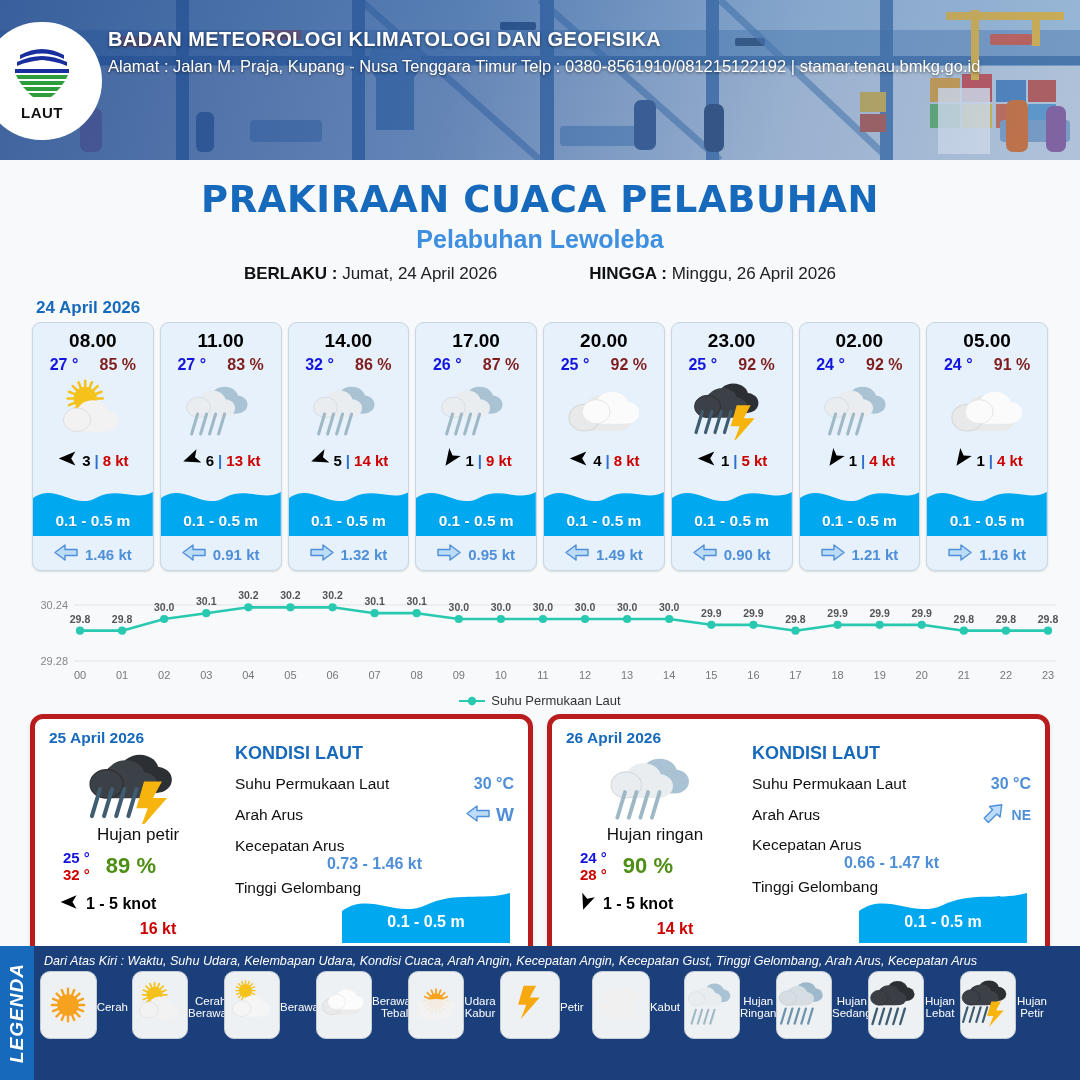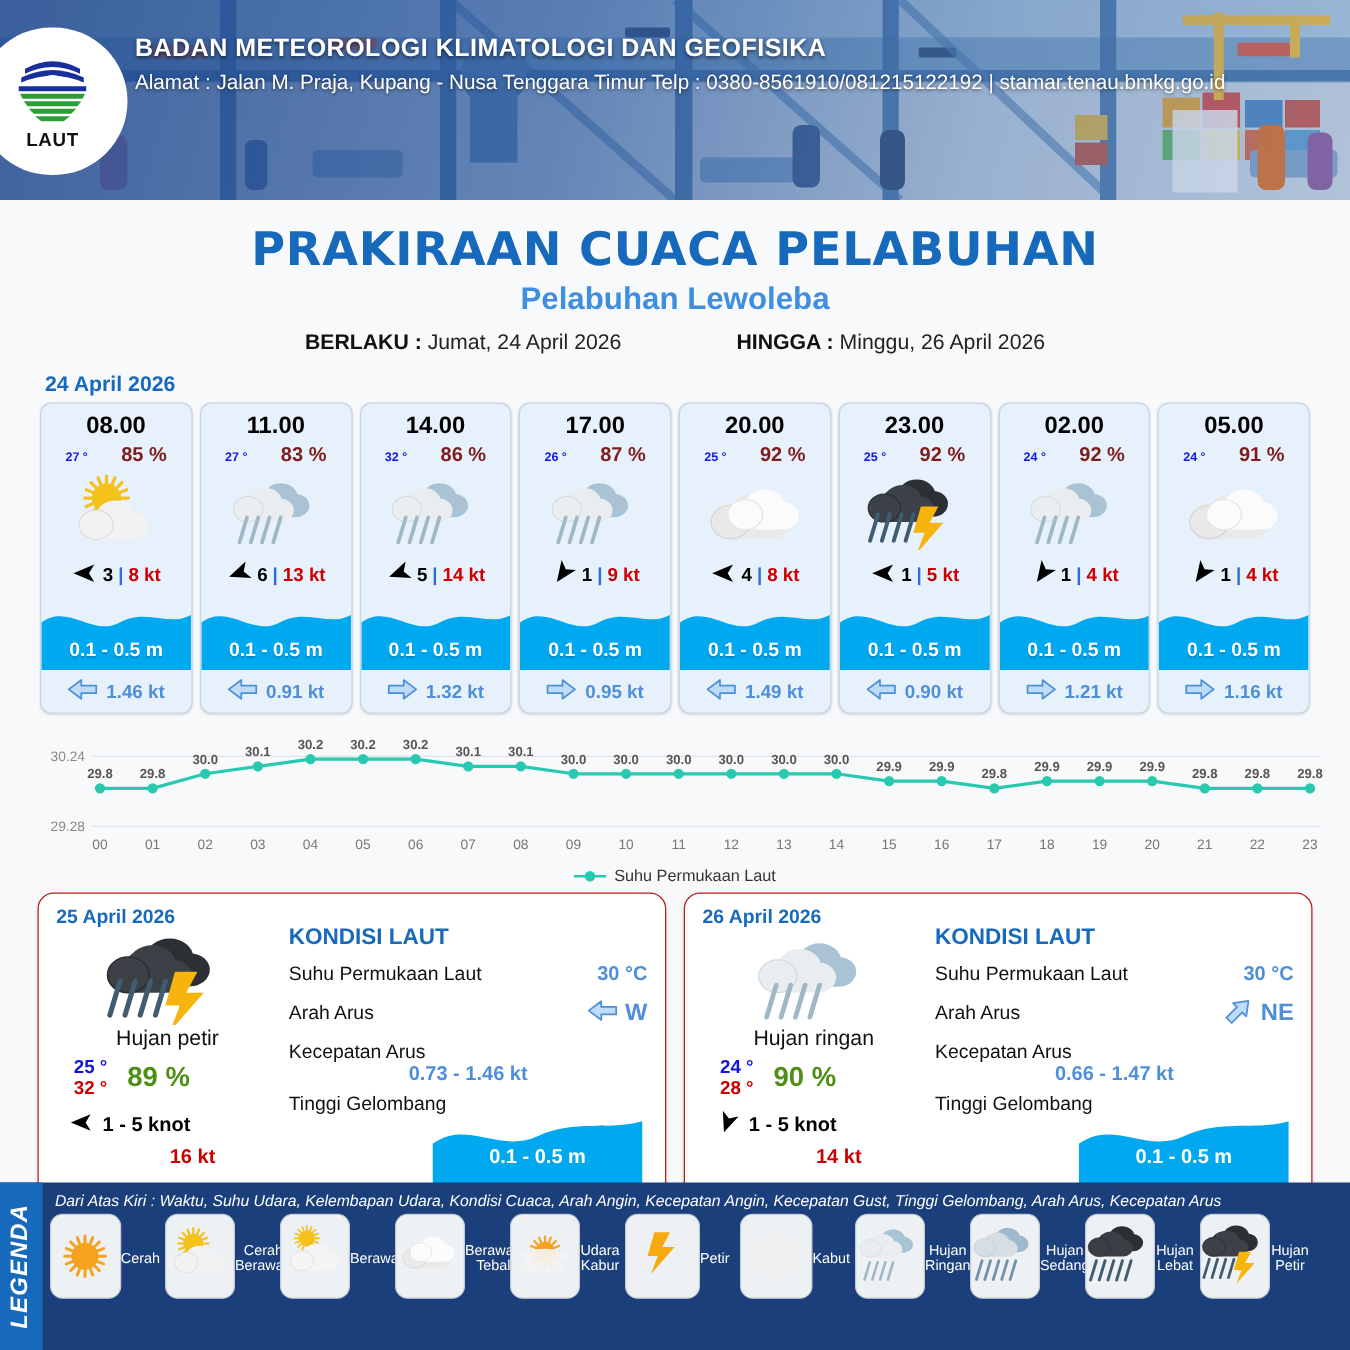--- a/index.html
+++ b/index.html
@@ -93,21 +93,21 @@
     display: flex; flex-direction: column;
   }
   .c-time {
     text-align:center; font-size: 19px; font-weight: bold;
     color:#000; margin-top: 7px;
   }
   .c-row {
     display:flex; justify-content: space-around; align-items: baseline;
     margin-top: 4px; padding: 0 6px;
   }
-  .c-temp { font-size: 10px; font-weight: bold; color: #1414e0; }
+  .c-temp { font-size: 16px; font-weight: bold; color: #1414e0; }
   .c-hum  { font-size: 16px; font-weight: bold; color: #7f1d1d; }
   .c-icon {
     height: 66px; display:flex; align-items:center; justify-content:center;
     margin-top: 2px;
   }
   .c-wind {
     display:flex; align-items:center; justify-content:center; gap: 4px;
     margin-top: 6px; font-size: 15px; font-weight: bold; color:#000;
   }
   .c-wind .bar { color:#2f6fd0; font-weight: bold; }
@@ -137,21 +137,21 @@
     font-size: 13px; color:#333;
     display:flex; align-items:center; justify-content:center; gap:6px;
   }
 
   
   .daily-row {
     display:flex; gap: 14px; padding: 6px 30px 0 30px;
   }
   .daily {
     flex:1; height: 250px;
-    background:#fff; border:1px solid #b91c1c; border-radius: 13px;
+    background:#fff; border:5px solid #b91c1c; border-radius: 13px;
     box-shadow: 0 2px 4px rgba(0,0,0,.09);
     position: relative; padding: 10px 14px;
     display:flex;
   }
   .d-left { width: 178px; position: relative; }
   .d-date { font-size: 15.5px; font-weight: bold; color:#1769bb; }
   .d-icon { height: 74px; display:flex; align-items:center; justify-content:center; margin-top: 2px; }
   .d-cond { text-align:center; font-size: 17px; color:#111; margin-top: 2px; }
   .d-temps {
     display:flex; align-items:center; gap: 16px;
@@ -931,21 +931,21 @@
       <div class="d-item">
         <span>Suhu Permukaan Laut</span>
         <span class="d-val">30 °C</span>
       </div>
       <div class="d-item">
         <span>Arah Arus</span>
         <span class="d-dirline">
           <span><svg width="24" height="17" viewBox="0 0 24 17" style="transform:rotate(-45deg)">
     <path d="M1 5.5 H13 V1 L23 8.5 L13 16 V11.5 H1 Z" fill="#bddcf7" stroke="#4f8fd8" stroke-width="1.4" stroke-linejoin="round"></path>
               </svg></span>
-          <span class="d-val" style="font-size:19px">NE</span>
+          <span class="d-val" style="font-size:14px">NE</span>
         </span>
       </div>
       <div>
         <div class="d-item" style="display:block">
           <span>Kecepatan Arus</span>
         </div>
         <div style="text-align:center">
           <span class="d-val">0.66 - 1.47 kt</span>
         </div>
       </div>

